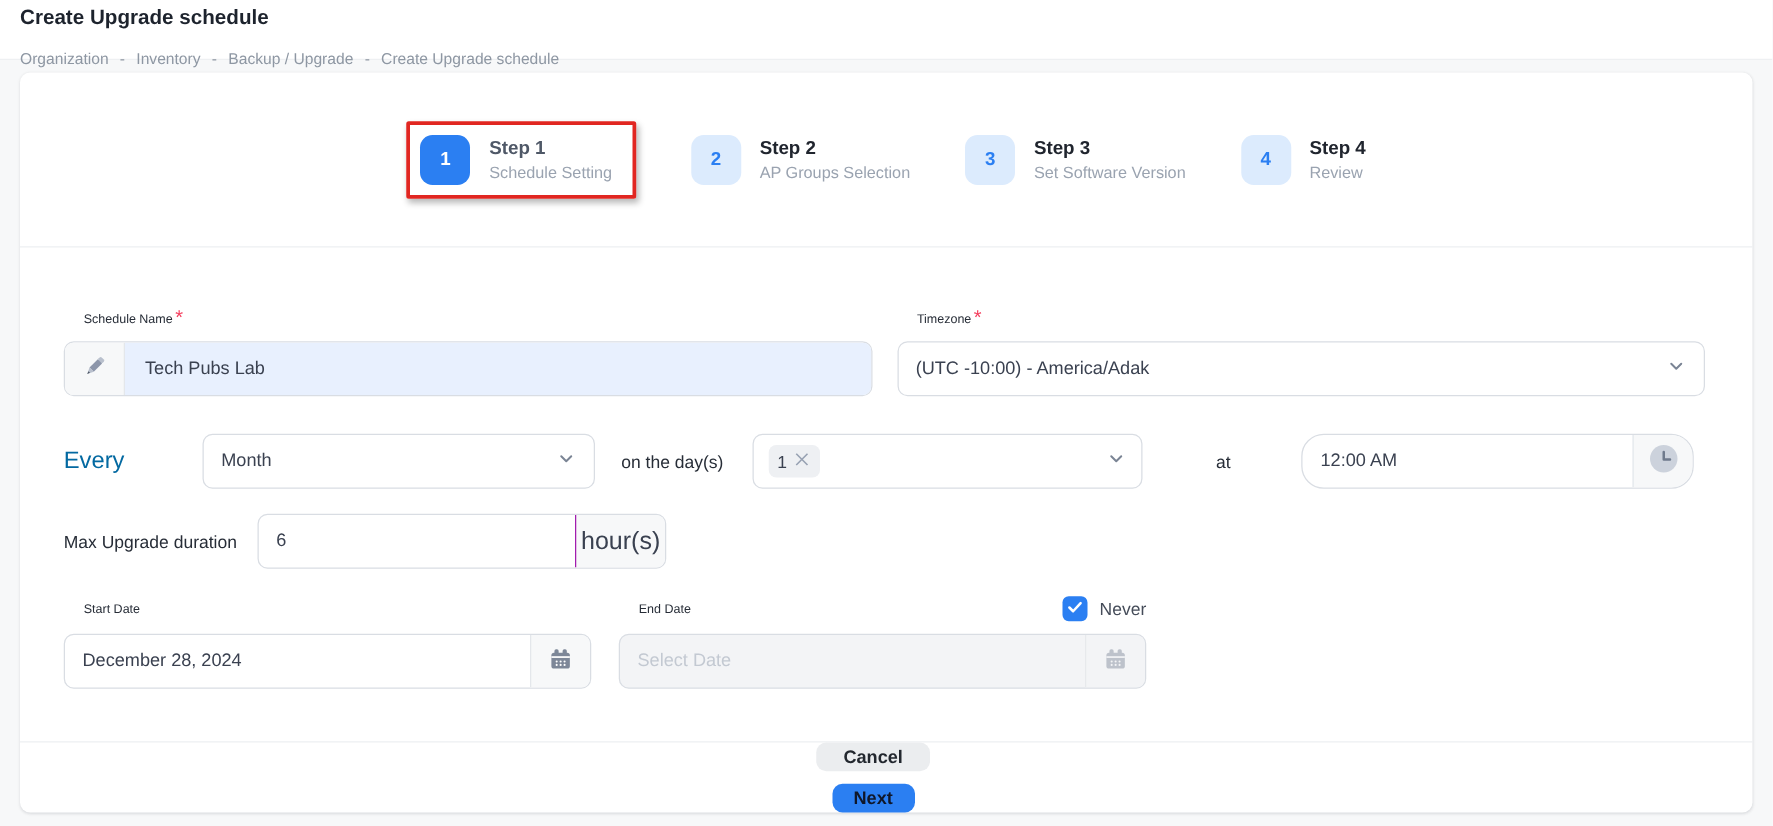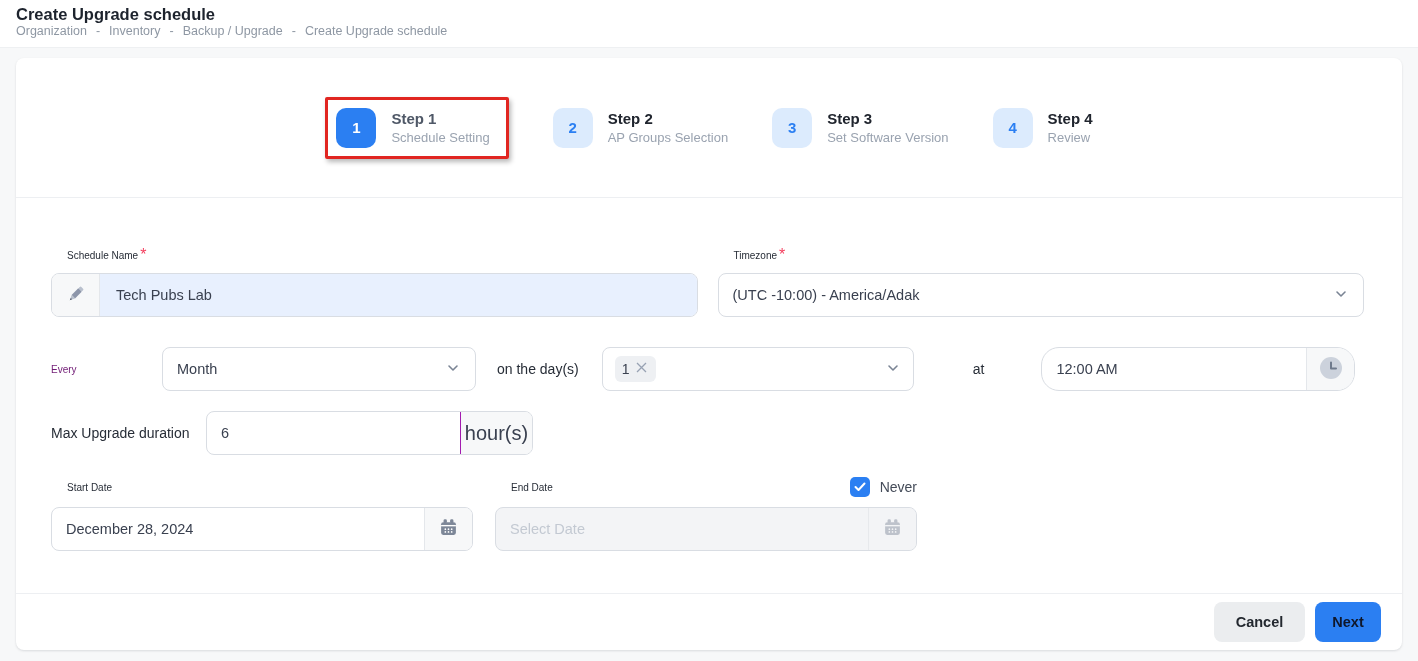--- a/index.html
+++ b/index.html
@@ -2,21 +2,21 @@
 <html><head>
 <meta charset="utf-8">
 <style>
   * { margin:0; padding:0; box-sizing:border-box; }
   html,body { width:1418px; height:661px; overflow:hidden; background:#f7f8f9;
               font-family:"Liberation Sans", sans-serif; }
 
   
   .page-header { height:48px; background:#fff; padding:5px 16px 0; border-bottom:1px solid #eef0f2; }
   .page-title { font-size:16.5px; font-weight:bold; color:#1d232d; }
-  .breadcrumb { margin-top:0; font-size:12.5px; color:#8e97a3; display:flex; align-items:center; gap:9px; }
+  .breadcrumb { margin-top:16px; font-size:12.5px; color:#8e97a3; display:flex; align-items:center; gap:9px; }
   .breadcrumb .sep { color:#8e97a3; }
 
   
   .card { position:absolute; left:16px; top:58px; width:1386px; height:592px;
           background:#fff; border-radius:8px;
           box-shadow:0 1px 3px rgba(16,24,40,.08), 0 1px 2px rgba(16,24,40,.05); }
 
   
   .stepper { height:140px; display:flex; align-items:center; justify-content:center;
              gap:44px; border-bottom:1px solid #edeff2; }
@@ -49,21 +49,21 @@
   .addon-left { width:48px; align-self:stretch; background:#f7f8f9; border-right:1px solid #e4e7eb;
                 display:flex; align-items:center; justify-content:center; flex:none; }
   .addon-right { width:48px; align-self:stretch; background:#f7f8f9; border-left:1px solid #e4e7eb;
                  display:flex; align-items:center; justify-content:center; flex:none; }
   .name-input { background:#e8f0fe; }
   .name-input input { padding-left:16px; }
 
   .select { justify-content:space-between; padding:0 14px; cursor:pointer; }
 
   .row-2 { margin-top:30px; display:flex; align-items:center; }
-  .lbl-every { width:111px; font-size:10px; color:#701a75; flex:none; }
+  .lbl-every { width:111px; font-size:19px; color:#0369a1; flex:none; }
   .sel-month { width:314px; flex:none; }
   .lbl-days { margin:0 23px 0 21px; font-size:14px; color:#272d37; flex:none; }
   .sel-days { width:312px; flex:none; padding:0 12px; }
   .tag { display:flex; align-items:center; gap:4px; background:#eef0f3; border-radius:6px;
          padding:4px 7px; font-size:14px; color:#3a4150; }
   .lbl-at { margin:0 57px 0 59px; font-size:14px; color:#272d37; flex:none; }
   .time-group { width:314px; flex:none;border-radius:18px; }
   .clock-btn { cursor:pointer; }
 
   .row-3 { margin-top:20px; display:flex; align-items:center; }
@@ -80,21 +80,21 @@
   .checkbox { width:20px; height:20px; border-radius:5px; background:#2b7ff2; display:flex;
               align-items:center; justify-content:center; cursor:pointer; }
   .never-label { font-size:14px; color:#454c59; }
   .disabled-ctl { background:#f3f4f6; }
   .disabled-ctl .addon-right { background:#f3f4f6; border-left:1px solid #e7e9ec; }
   .disabled-ctl svg { opacity:.45; }
 
   
   .card-footer { position:absolute; bottom:0; left:0; right:0; height:57px;
                  border-top:1px solid #edeff2; display:flex; align-items:center;
-                 justify-content:flex-end; gap:10px; padding-right:21px; }
+                 justify-content:flex-end; gap:10px; padding-right:21px;flex-direction:column; }
   .btn { height:40px; border:none; border-radius:8px; font-size:14.5px; font-weight:bold;
          cursor:pointer; font-family:"Liberation Sans", sans-serif; }
   .btn-cancel { width:91px; background:#ebedef; color:#23282f; }
   .btn-next { width:66px; background:#2b7ff2; color:#0f172a; }
 </style>
 </head>
 <body>
 
 <div class="page-header">
   <div class="page-title">Create Upgrade schedule</div>

